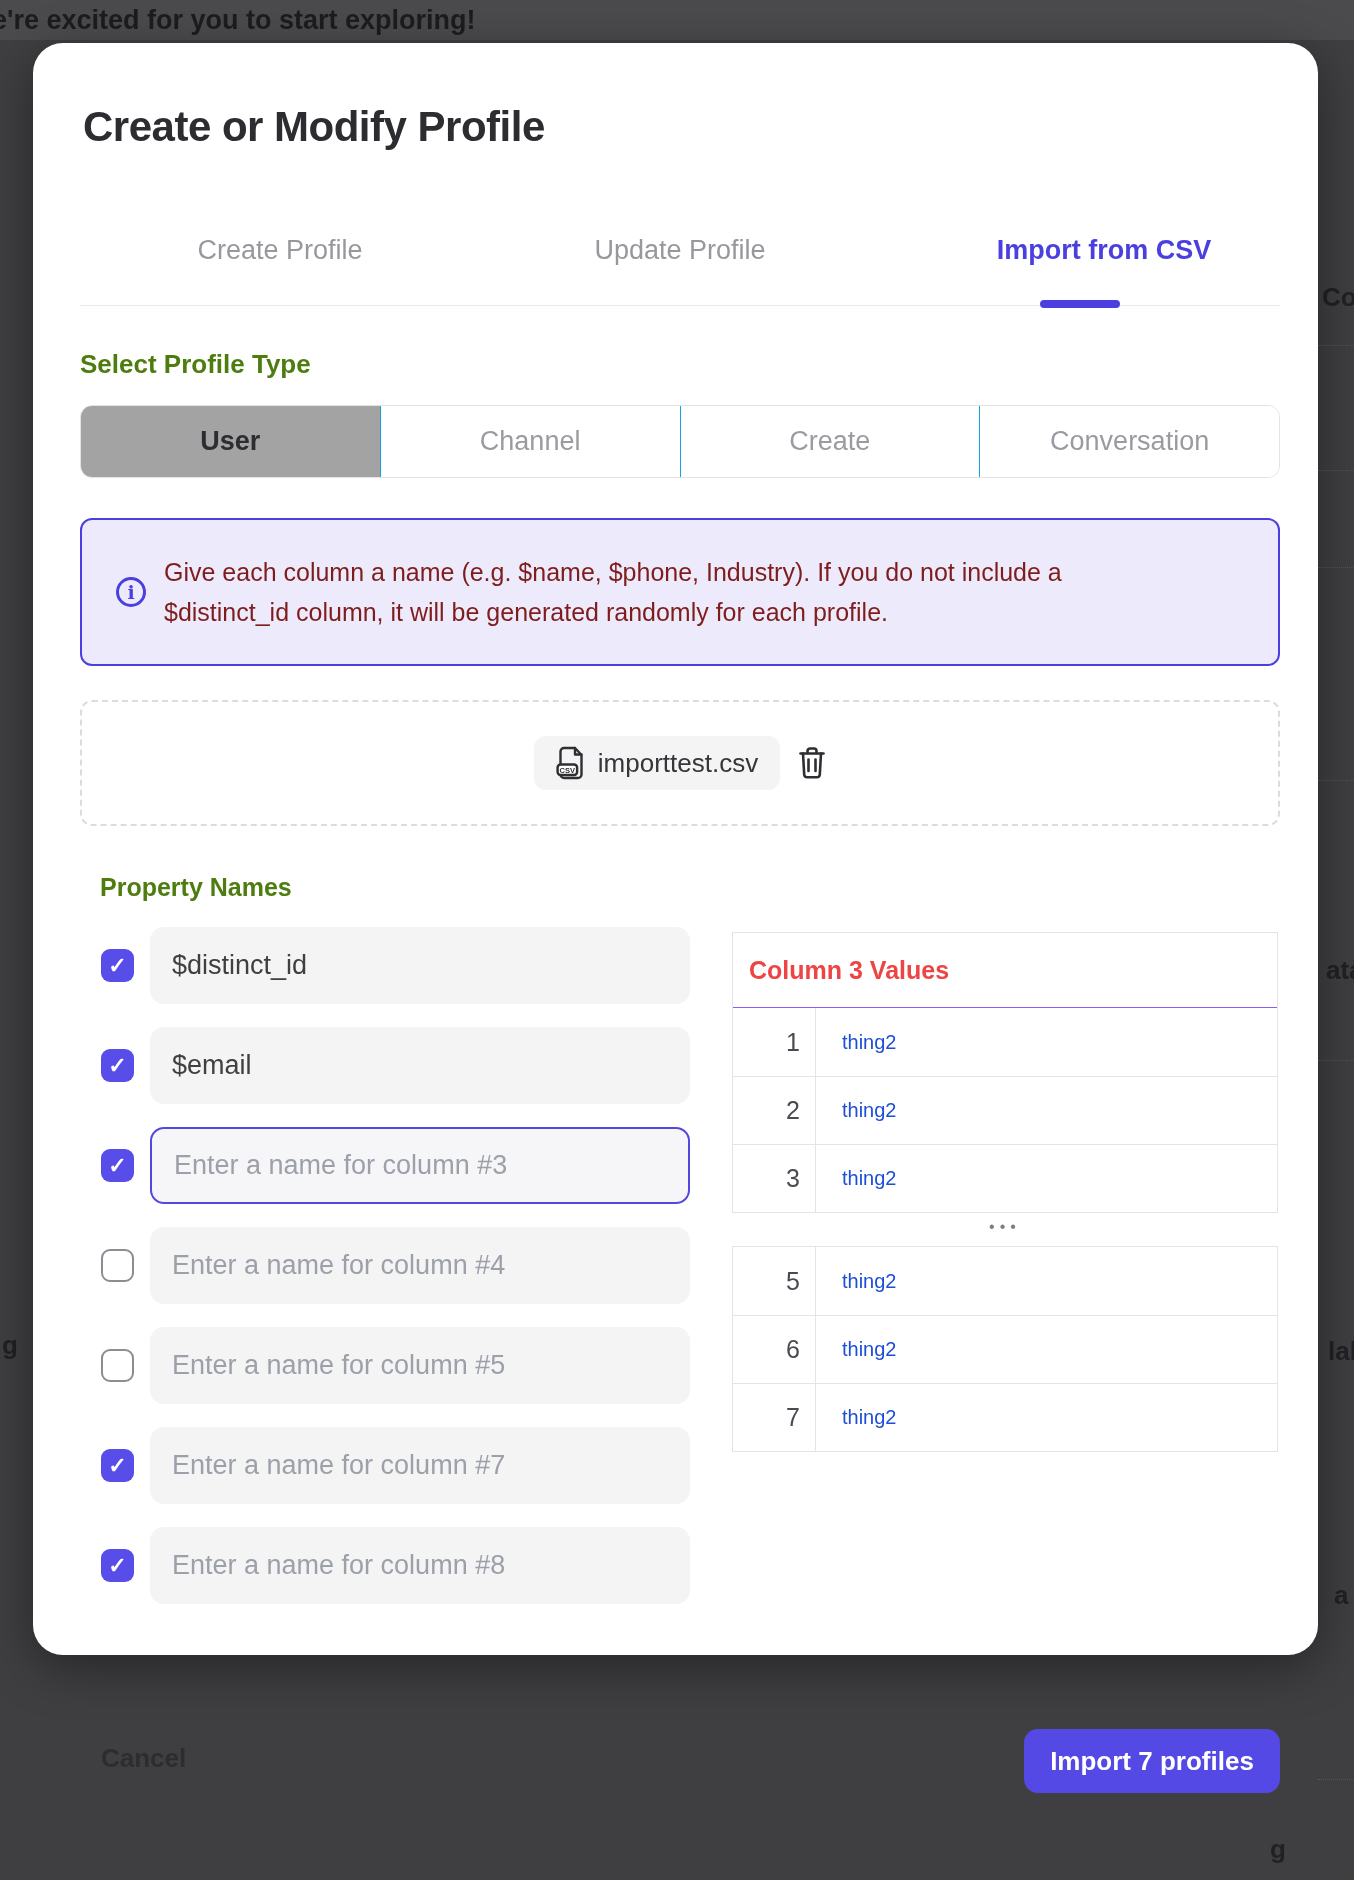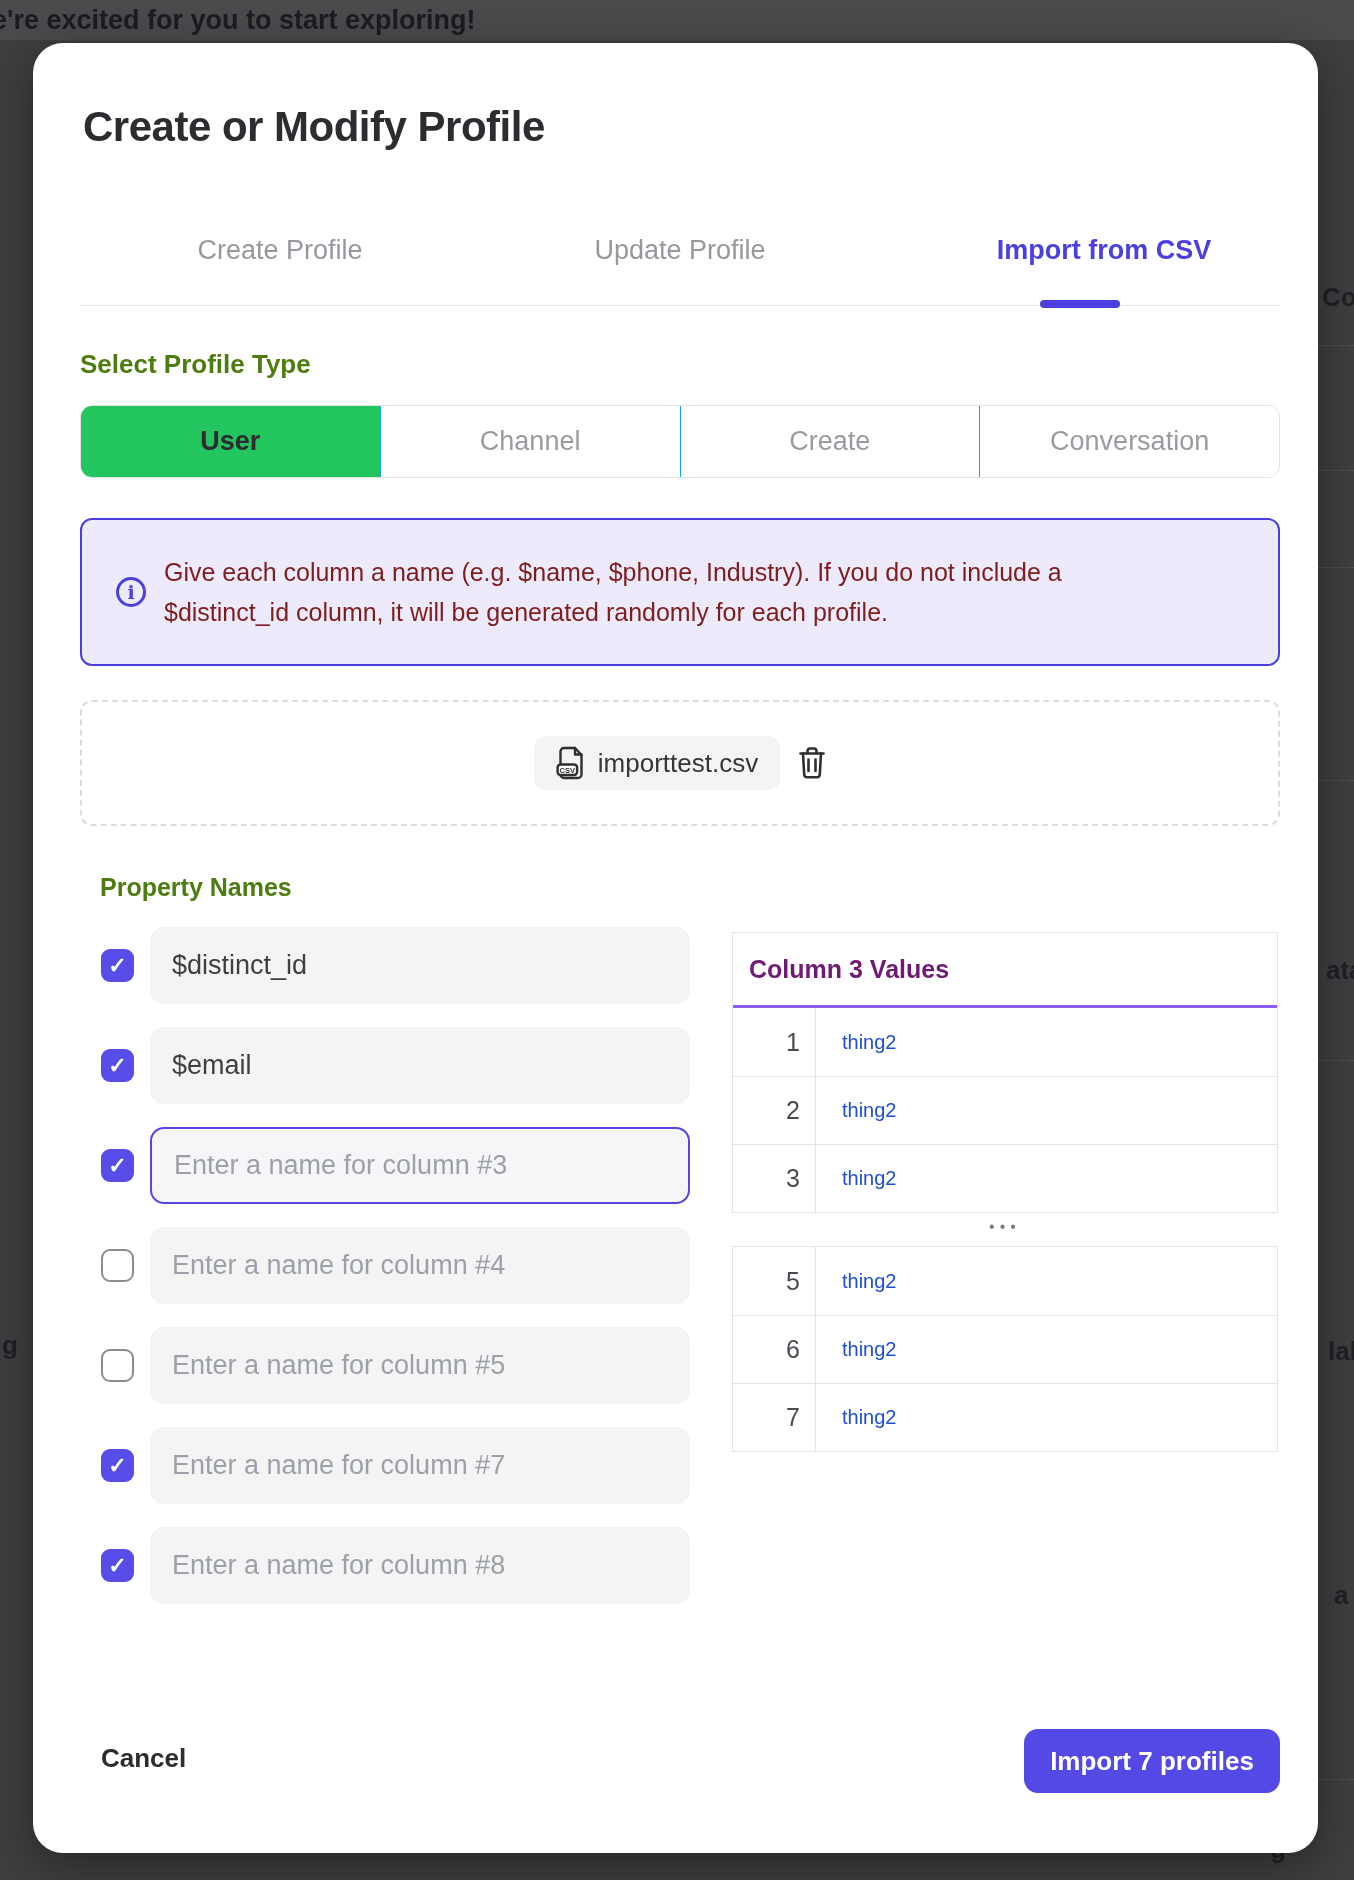--- a/index.html
+++ b/index.html
@@ -12,39 +12,39 @@
   .frag { position:absolute; font-size:26px; font-weight:700; color:#212125; white-space:nowrap; }
   .frag-col { left:1322px; top:282px; }
   .frag-ata { left:1326px; top:955px; }
   .frag-lab { left:1328px; top:1336px; }
   .frag-a   { left:1334px; top:1580px; }
   .frag-g   { left:2px;    top:1330px; }
   .frag-g2  { left:1270px; top:1834px; }
   .hairline { position:absolute; left:1318px; width:36px; height:0; border-top:1px dotted #55555a; }
 
   
-  .modal { position:absolute; left:33px; top:43px; width:1285px; height:1810px;
+  .modal { position:absolute; left:33px; top:43px; width:1285px; height:1612px;
            background:#ffffff; border-radius:30px; box-shadow:0 12px 50px rgba(0,0,0,.4); }
   .title { position:absolute; left:50px; top:60px; font-size:42px; font-weight:700; color:#2c2c31; letter-spacing:-0.5px; }
 
   .tab { position:absolute; top:192px; transform:translateX(-50%); font-size:27px; color:#97979e; white-space:nowrap; cursor:pointer; }
   .tab1 { left:247px; } .tab2 { left:647px; } .tab3 { left:1071px; }
   .tab.active { color:#4b40df; font-weight:700; }
   .tabs-divider { position:absolute; left:47px; top:262px; width:1200px; height:0; border-top:1px solid #e9e9eb; }
   .tab-indicator { position:absolute; left:1007px; top:257px; width:80px; height:8px; border-radius:4px; background:#4b40df; }
 
   .section-label { position:absolute; font-size:26px; font-weight:700; color:#4d7c0f; }
   .lbl-type { left:47px; top:306px; }
   .lbl-props { left:67px; top:830px; font-size:25px; }
 
   .segments { position:absolute; left:47px; top:362px; width:1200px; height:73px;
               display:flex; border:1px solid #e3e3e6; border-radius:12px; overflow:hidden; background:#fff; }
   .segment { flex:1; display:flex; align-items:center; justify-content:center; font-size:27px; color:#9a9aa1; cursor:pointer; background:#fff; }
   .segment + .segment { border-left:1px solid #0ea5e9; }
-  .segment.selected { background:#22c55e; color:#2c2c31; font-weight:700; }
+  .segment.selected { background:#a3a3a3; color:#2c2c31; font-weight:700; }
 
   .info-box { position:absolute; left:47px; top:475px; width:1200px; height:148px; background:#edebfb;
               border:2px solid #4b40df; border-radius:12px; display:flex; align-items:center; }
   .info-icon { flex:0 0 auto; margin-left:34px; width:30px; height:30px; border:3px solid #4b40df; border-radius:50%;
                display:flex; align-items:center; justify-content:center; color:#4b40df;
                font-family:"DejaVu Serif", serif; font-size:19px; font-weight:700; line-height:1; }
   .info-text { margin-left:18px; width:1010px; font-size:25px; line-height:40px; color:#7f1d1d; }
 
   .dropzone { position:absolute; left:47px; top:657px; width:1200px; height:126px; border:2px dashed #dcdcdf; border-radius:12px;
               display:flex; align-items:center; justify-content:center; }
@@ -60,21 +60,21 @@
   .checkbox.checked::after { content:"\2713"; color:#fff; font-size:22px; font-weight:700; }
   .checkbox.unchecked { background:#fff; border:2px solid #8c8c93; }
   .prop-input { width:540px; height:77px; background:#f4f4f5; border:none; border-radius:14px; padding:0 22px;
                 font-family:"Liberation Sans", sans-serif; font-size:27px; color:#404040; outline:none; }
   .prop-input::placeholder { color:#9ca0a8; opacity:1; }
   .prop-input.focused { border:2px solid #5347e0; background:#f6f6f8; }
 
   .ptable { position:absolute; left:699px; width:546px; background:#fff; border:1px solid #e4e4e6; }
   .ptable-1 { top:889px; } .ptable-2 { top:1203px; }
   .ptable-header { height:75px; display:flex; align-items:center; padding-left:16px;
-                   font-size:25px; font-weight:700; color:#701a75; border-bottom:3px solid #8b5cf6; }
+                   font-size:25px; font-weight:700; color:#ef4444; border-bottom:1px solid #8b5cf6; }
   .ptable-row { display:flex; height:68px; }
   .ptable-row + .ptable-row { border-top:1px solid #e4e4e6; }
   .cell-num { width:83px; border-right:1px solid #e4e4e6; display:flex; align-items:center; justify-content:flex-end;
               padding-right:15px; font-size:25px; color:#4a4a52; }
   .cell-val { flex:1; display:flex; align-items:center; padding-left:26px; font-size:20px; color:#1d4ed8; }
   .tables-ellipsis { position:absolute; left:699px; top:1166px; width:546px; height:36px;
                      display:flex; align-items:center; justify-content:center;
                      font-size:16px; letter-spacing:5px; color:#7d7d84; }
 
   .cancel-btn { position:absolute; left:68px; top:1700px; background:none; border:none; cursor:pointer;

